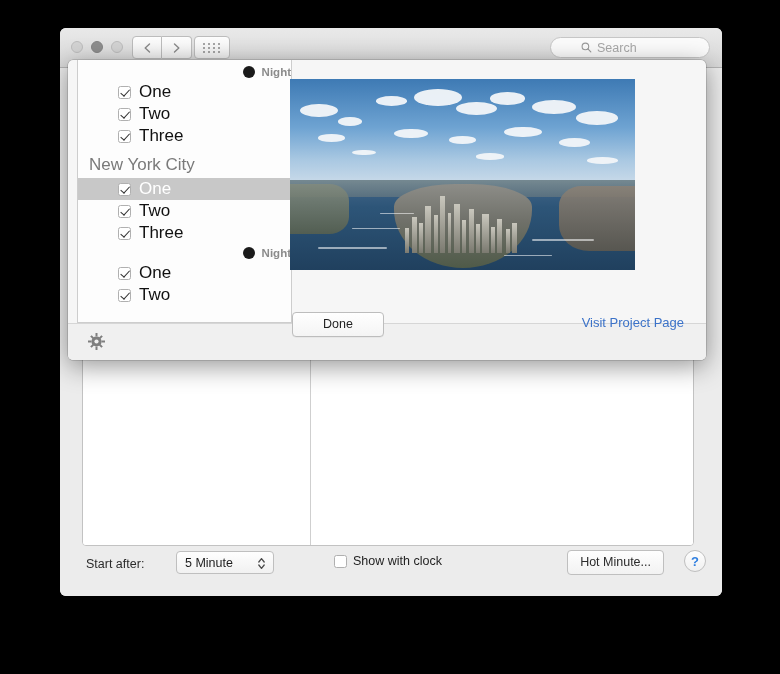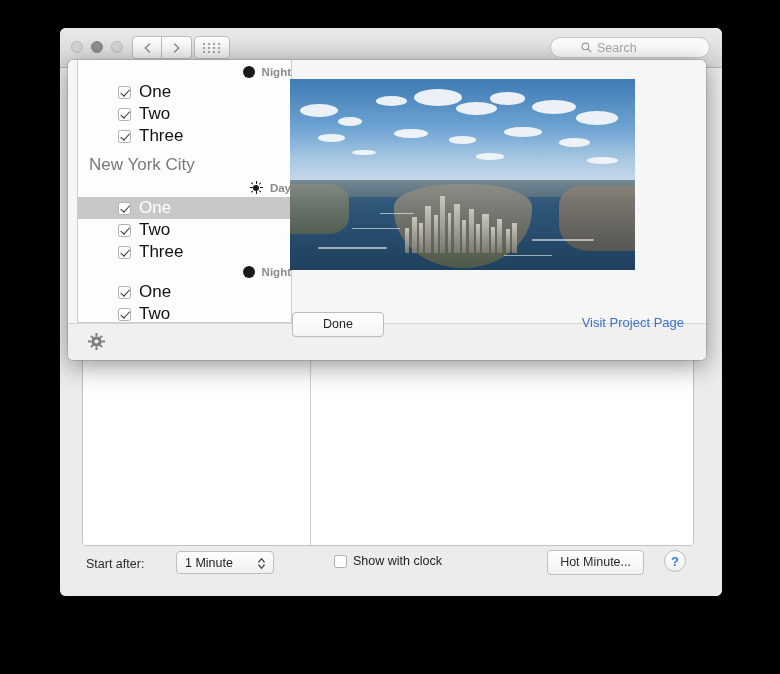--- a/index.html
+++ b/index.html
@@ -156,21 +156,21 @@
     padding: 4px 11px 5px;
     font-size: 12.5px; color: #2b2b2b;
     background: linear-gradient(to bottom,#fefefe,#f2f2f2);
     border: 1px solid #bfbfbf; border-radius: 4px;
     box-shadow: 0 0.5px 0.5px rgba(0,0,0,0.07);
     white-space: nowrap;
   }
 
   
   .bottom-bar {
-    position: absolute; left: 22px; right: 36px; bottom: 12px; height: 36px;
+    position: absolute; left: 22px; right: 16px; bottom: 12px; height: 36px;
   }
   .lbl-start {
     position: absolute; left: 4px; top: 9px;
     font-size: 12.5px; color: #2b2b2b;
   }
   .popup {
     position: absolute; left: 94px; top: 3px;
     width: 98px; height: 23px;
     background: linear-gradient(to bottom,#fefefe,#f1f1f1);
     border: 1px solid #bfbfbf; border-radius: 4px;
@@ -459,21 +459,21 @@
 
       <div class="ss-right">
         <div class="ssopt-btn">Screen Saver Options...</div>
       </div>
     </div>
 
     <div class="bottom-bar">
       <span class="lbl-start">Start after:</span>
 
       <div class="popup">
-        <span class="val">1 Minute</span>
+        <span class="val">5 Minute</span>
         <span class="arrows">
           <svg width="9" height="15" viewBox="0 0 9 15">
             <polyline points="1.8,6 4.5,2.6 7.2,6" fill="none" stroke="#4c4c4c" stroke-width="1.3" stroke-linecap="round" stroke-linejoin="round"></polyline>
             <polyline points="1.8,9 4.5,12.4 7.2,9" fill="none" stroke="#4c4c4c" stroke-width="1.3" stroke-linecap="round" stroke-linejoin="round"></polyline>
           </svg>
         </span>
       </div>
 
       <div class="chk-clock">
         <span class="cbox"></span>
@@ -508,34 +508,20 @@
         <span class="cbox on"></span>
         <span class="vid-label">Two</span>
       </div>
       <div class="vid-row">
         <span class="cbox on"></span>
         <span class="vid-label">Three</span>
       </div>
 
       <div class="grp-header">New York City</div>
 
-      <div class="tod-row">
-        <span class="sun">
-          <span class="core"></span>
-          <i style="left:6px;top:0px;width:1.3px;height:3px;"></i>
-          <i style="left:6px;bottom:0px;width:1.3px;height:3px;"></i>
-          <i style="left:0px;top:6px;width:3px;height:1.3px;"></i>
-          <i style="right:0px;top:6px;width:3px;height:1.3px;"></i>
-          <i style="left:1.5px;top:1.5px;width:2.4px;height:1.2px;transform:rotate(45deg);"></i>
-          <i style="right:1.5px;top:1.5px;width:2.4px;height:1.2px;transform:rotate(-45deg);"></i>
-          <i style="left:1.5px;bottom:1.5px;width:2.4px;height:1.2px;transform:rotate(-45deg);"></i>
-          <i style="right:1.5px;bottom:1.5px;width:2.4px;height:1.2px;transform:rotate(45deg);"></i>
-        </span>
-        <span class="tod-label">Day</span>
-      </div>
       <div class="vid-row selected">
         <span class="cbox on"></span>
         <span class="vid-label">One</span>
       </div>
       <div class="vid-row">
         <span class="cbox on"></span>
         <span class="vid-label">Two</span>
       </div>
       <div class="vid-row">
         <span class="cbox on"></span>

